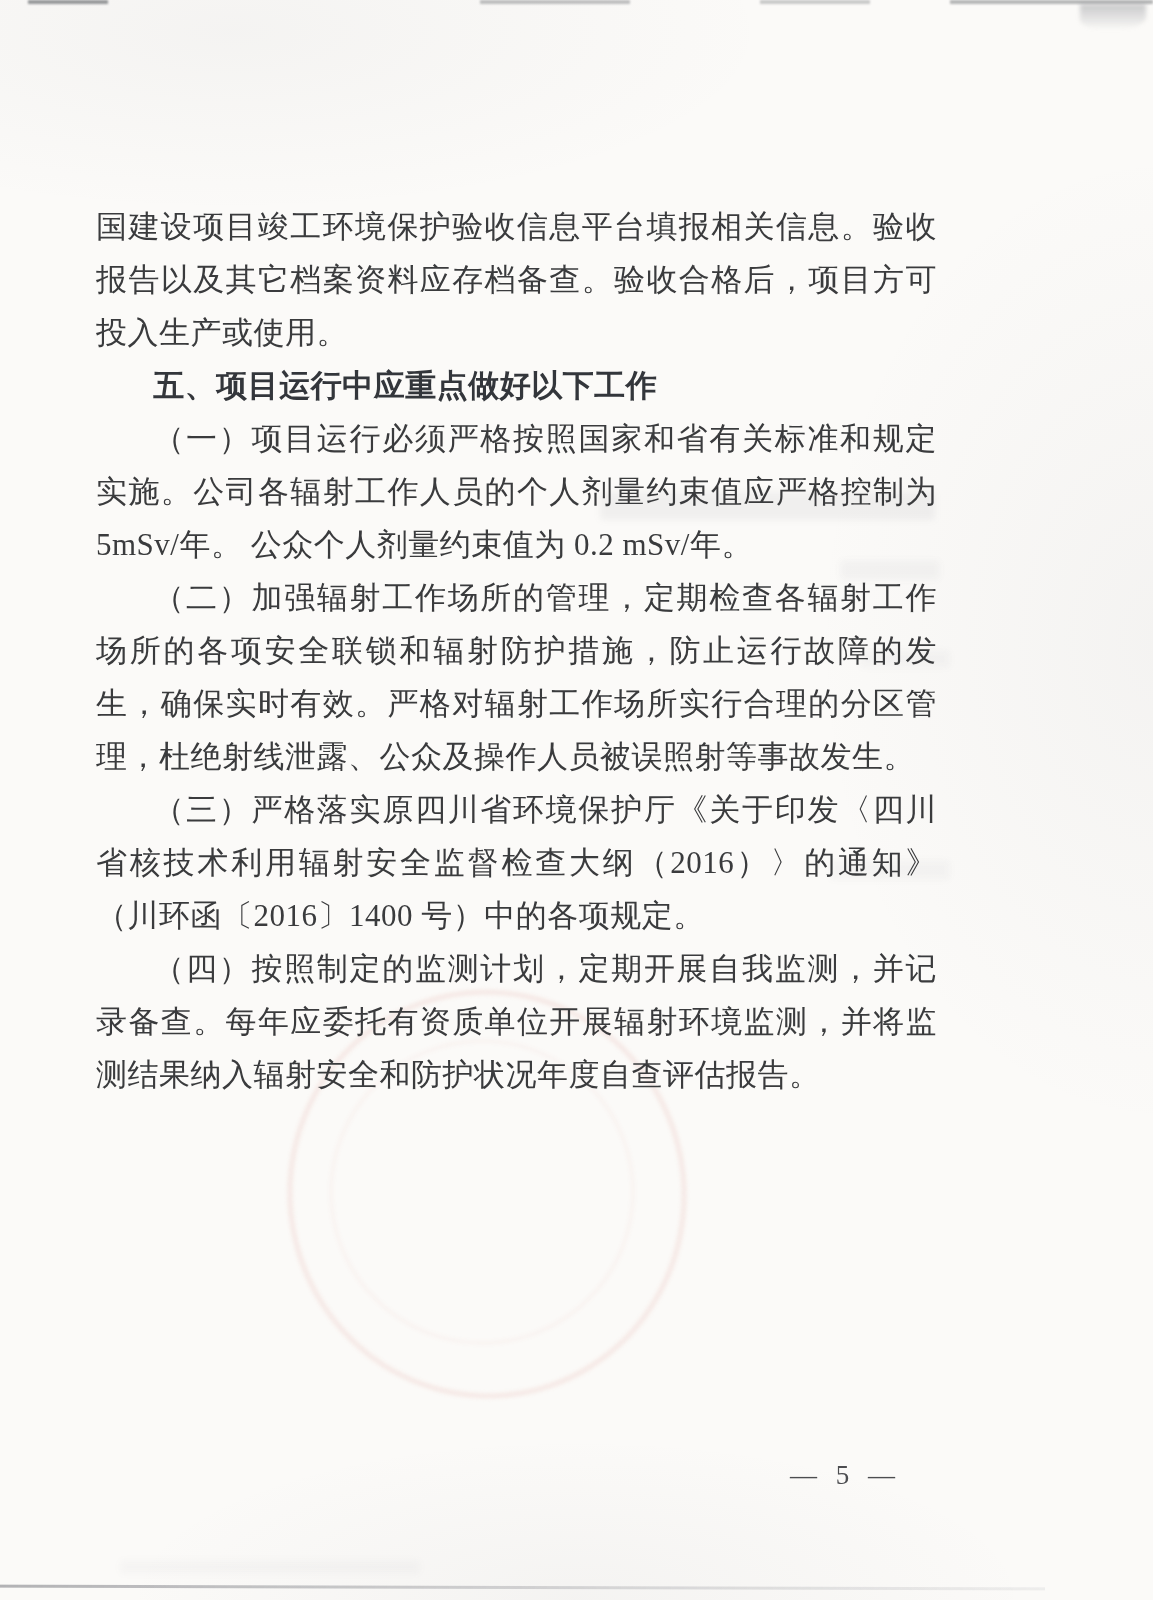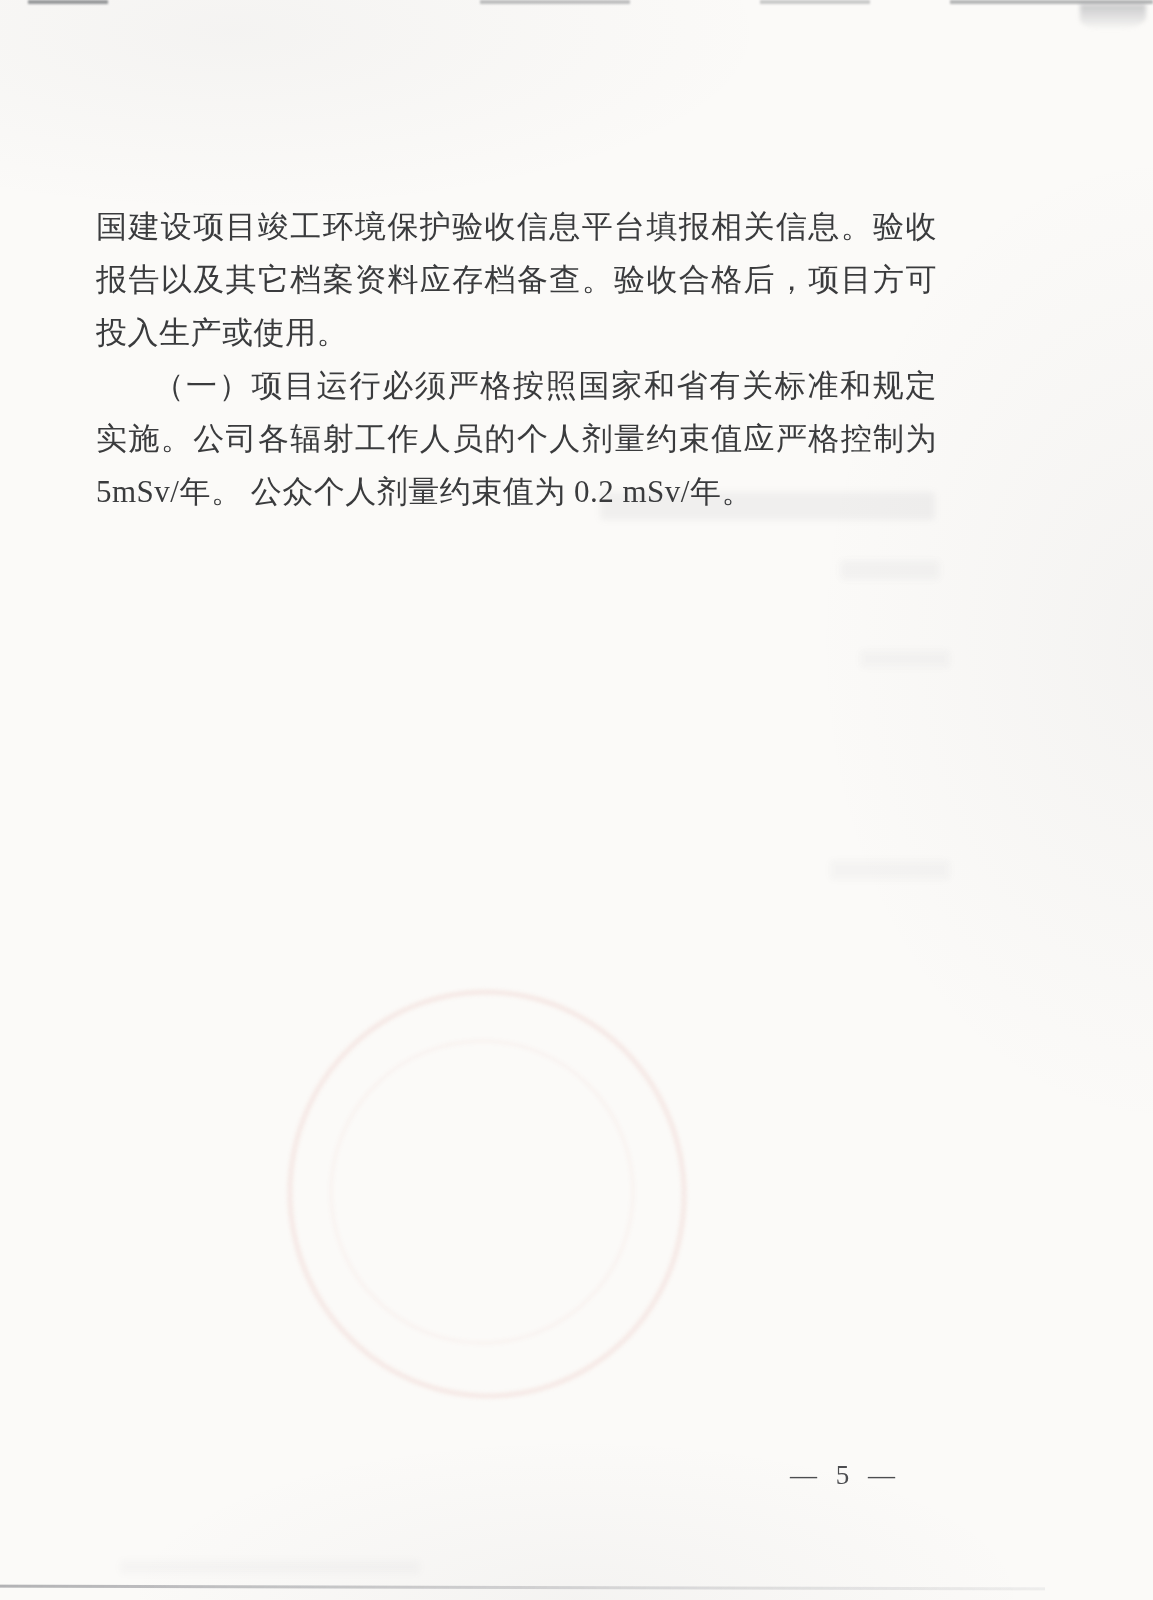--- a/index.html
+++ b/index.html
@@ -93,24 +93,28 @@
   <div class="stamp-bleed-inner"></div>
   <div class="smudge a"></div>
   <div class="smudge b"></div>
   <div class="smudge c"></div>
   <div class="smudge d"></div>
   <div class="smudge e"></div>
 
   <div class="content">
     <p class="para no-indent">国建设项目竣工环境保护验收信息平台填报相关信息。验收报告以及其它档案资料应存档备查。验收合格后，项目方可投入生产或使用。</p>
 
+    <p class="heading">五、项目运行中应重点做好以下工作</p>
 
     <p class="para">（一）项目运行必须严格按照国家和省有关标准和规定实施。公司各辐射工作人员的个人剂量约束值应严格控制为 5mSv/年。 公众个人剂量约束值为 0.2 mSv/年。</p>
 
+    <p class="para">（二）加强辐射工作场所的管理，定期检查各辐射工作场所的各项安全联锁和辐射防护措施，防止运行故障的发生，确保实时有效。严格对辐射工作场所实行合理的分区管理，杜绝射线泄露、公众及操作人员被误照射等事故发生。</p>
 
+    <p class="para">（三）严格落实原四川省环境保护厅《关于印发〈四川省核技术利用辐射安全监督检查大纲（2016）〉的通知》（川环函〔2016〕1400 号）中的各项规定。</p>
 
+    <p class="para">（四）按照制定的监测计划，定期开展自我监测，并记录备查。每年应委托有资质单位开展辐射环境监测，并将监测结果纳入辐射安全和防护状况年度自查评估报告。</p>
 
 
   </div>
 
   <div class="page-number">— 5 —</div>
 
 </div>
 
 </body></html>

